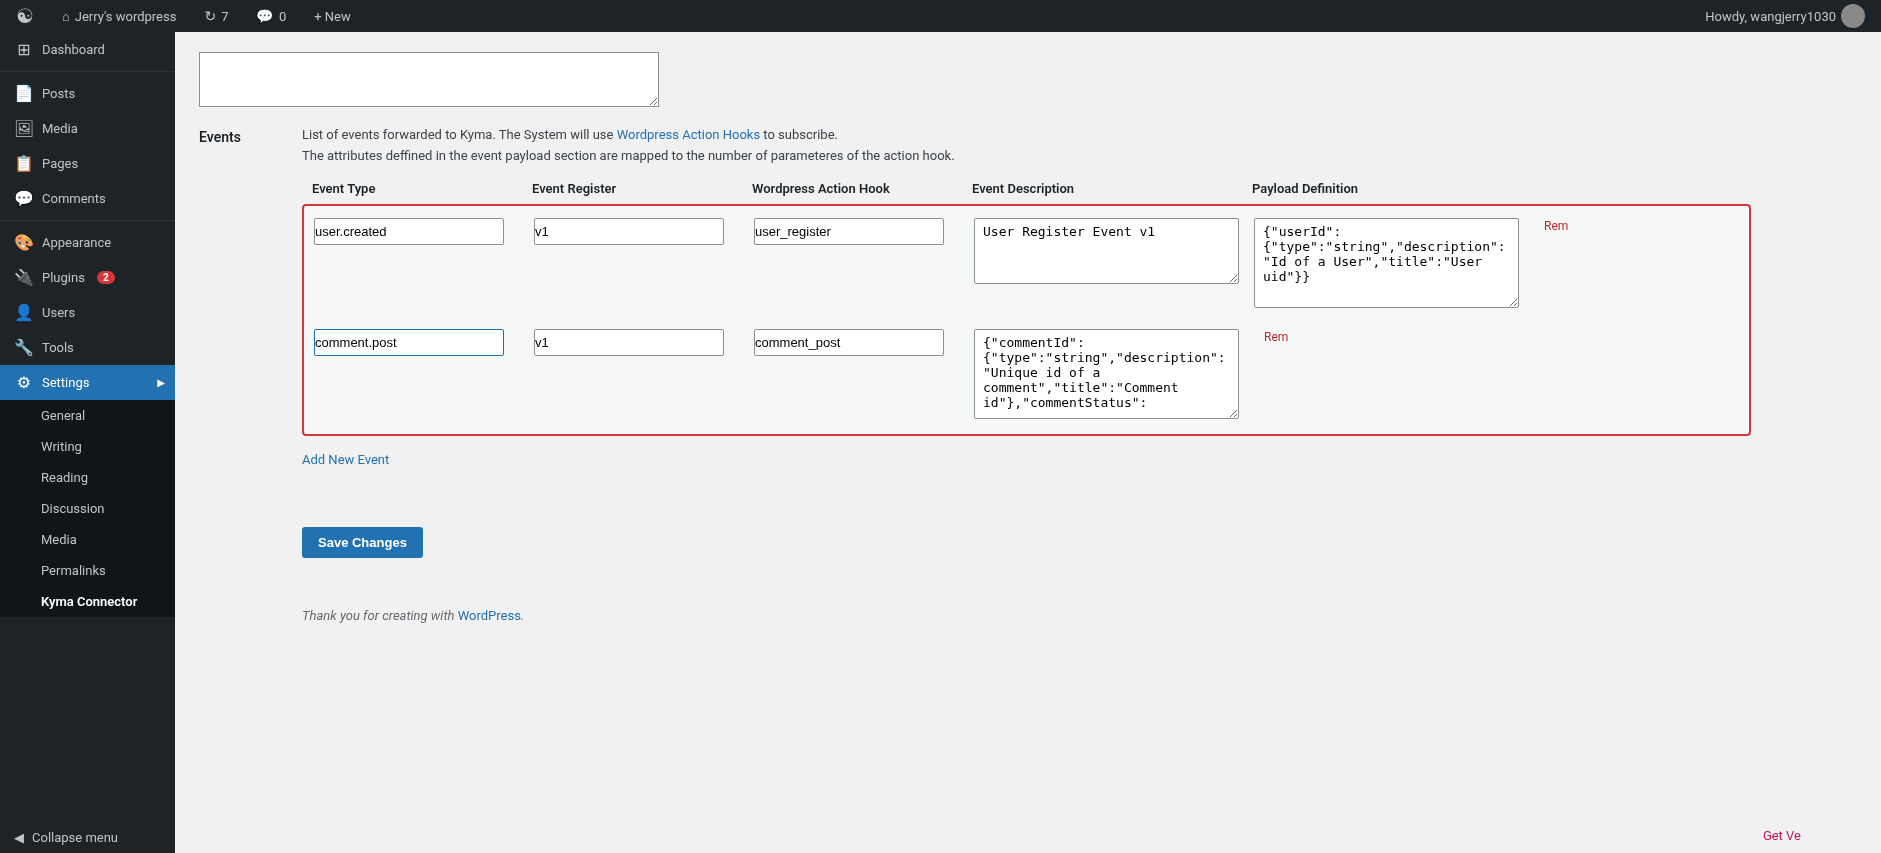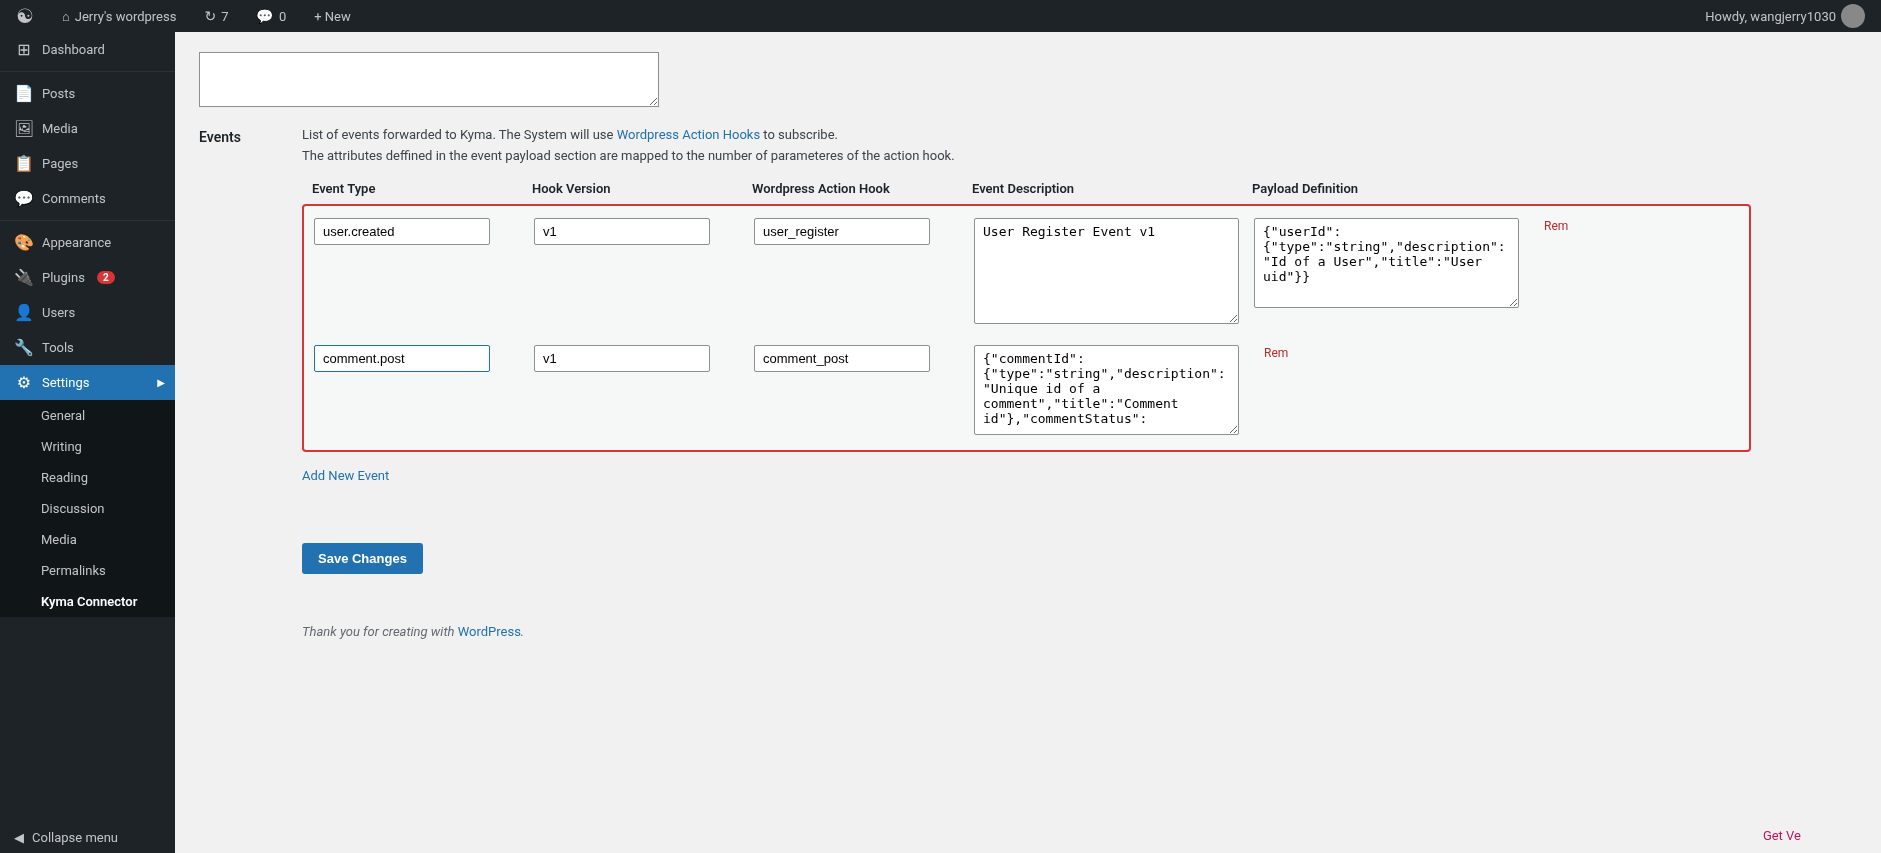--- a/index.html
+++ b/index.html
@@ -116,31 +116,31 @@
     }
 
     .event-row {
       display: grid;
       grid-template-columns: 220px 220px 220px 280px 280px auto;
       gap: 0;
       align-items: start;
     }
 
     .event-row input[type="text"] {
-      width: 176px;
-      padding: 5px 8px;
+      width: 190px;
+      padding: 5px 0;
       border: 1px solid #8c8f94;
       background: #fff;
       font-size: 13px;
       border-radius: 2px;
     }
 
     .event-row .desc-textarea {
       width: 265px;
-      height: 106px;
+      height: 66px;
       padding: 5px 8px;
       border: 1px solid #8c8f94;
       background: #fff;
       font-size: 13px;
       border-radius: 2px;
       resize: vertical;
     }
 
     .event-row .payload-textarea {
       width: 265px;
@@ -302,21 +302,21 @@
           <div class="events-description">
             <span>List of events forwarded to Kyma. The System will use</span>
             <a>Wordpress Action Hooks</a>
             <span>to subscribe.</span><br>
             <span>The attributes deffined in the event payload section are mapped to the number of parameteres of the action hook.</span>
           </div>
 
           
           <div class="events-table-header">
             <div class="col-header">Event Type</div>
-            <div class="col-header">Hook Version</div>
+            <div class="col-header">Event Register</div>
             <div class="col-header">Wordpress Action Hook</div>
             <div class="col-header">Event Description</div>
             <div class="col-header">Payload Definition</div>
             <div class="col-header"></div>
           </div>
 
           
           <div class="events-rows-container">
 
             <div class="event-row">

